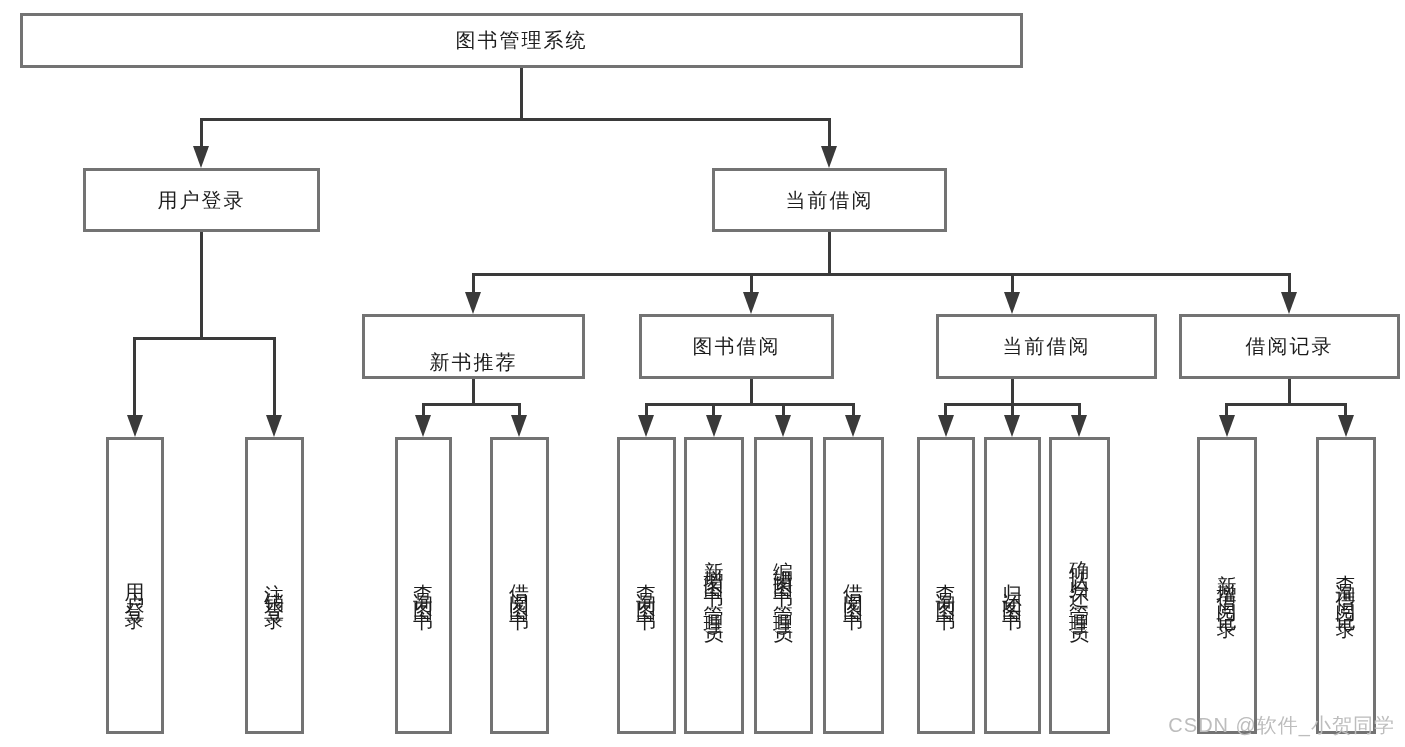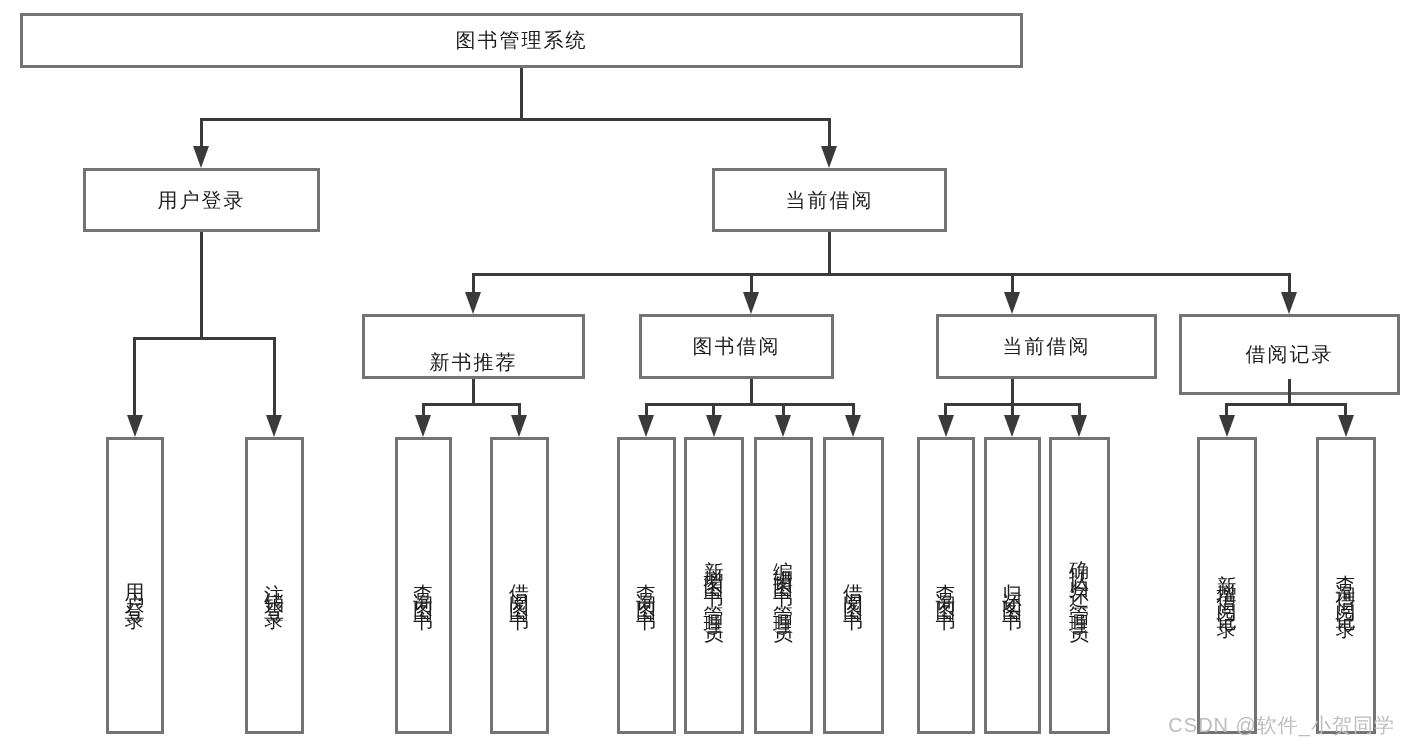--- a/index.html
+++ b/index.html
@@ -89,21 +89,21 @@
 
   <div class="box hnode" style="left:362px;top:314px;width:223px;height:65px;align-items:flex-end;">
     <span>新书推荐</span>
   </div>
   <div class="box hnode" style="left:639px;top:314px;width:195px;height:65px;">
     <span>图书借阅</span>
   </div>
   <div class="box hnode" style="left:936px;top:314px;width:221px;height:65px;">
     <span>当前借阅</span>
   </div>
-  <div class="box hnode" style="left:1179px;top:314px;width:221px;height:81px;">
+  <div class="box hnode" style="left:1179px;top:314px;width:221px;height:65px;">
     <span>借阅记录</span>
   </div>
 
   <div class="box leaf" style="left:106px;top:437px;width:58px;height:297px;">
     <span>用户登录</span>
   </div>
   <div class="box leaf" style="left:245px;top:437px;width:59px;height:297px;">
     <span>注销登录</span>
   </div>
   <div class="box leaf" style="left:395px;top:437px;width:57px;height:297px;">

